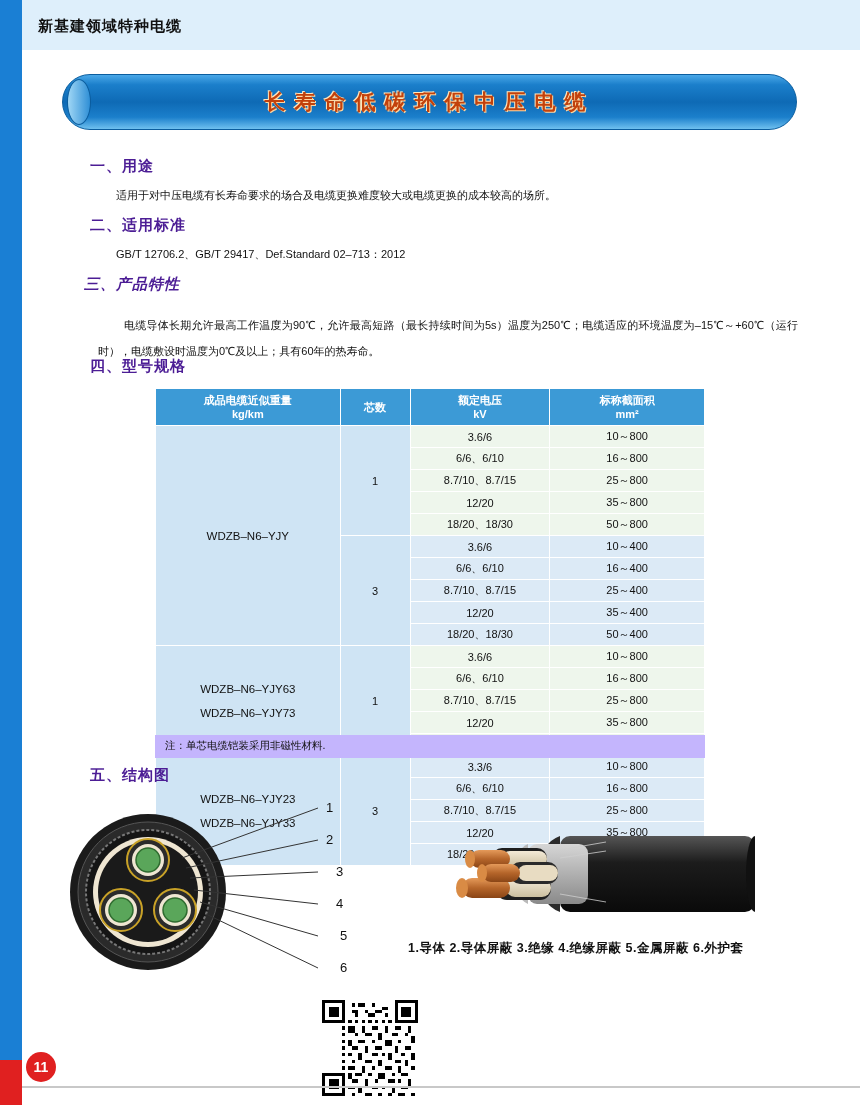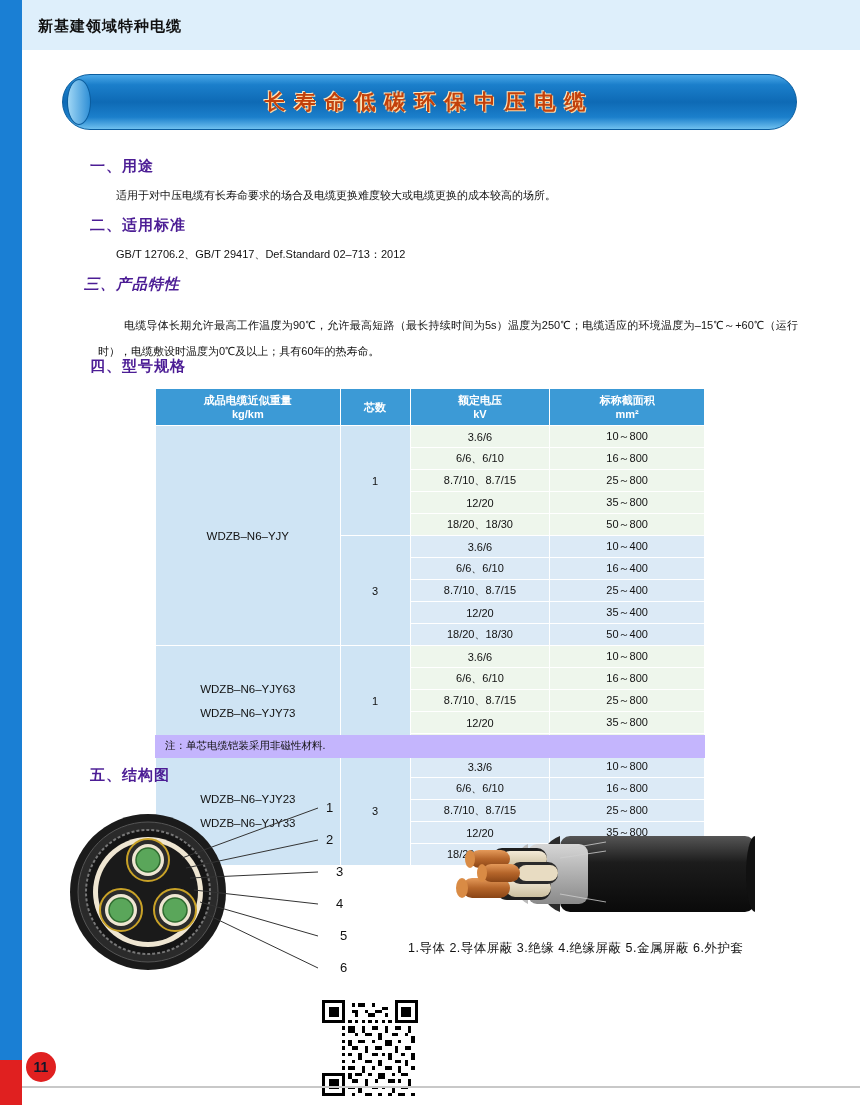--- a/index.html
+++ b/index.html
@@ -146,38 +146,38 @@
   .cable-photo {
     position: absolute;
     left: 410px; top: 818px;
     width: 345px; height: 110px;
   }
   .legend {
     position: absolute;
     left: 408px; top: 940px;
     width: 370px;
     font-size: 12.5px;
-    font-weight: normal;
+    font-weight: bold;
     color: #111;
     letter-spacing: 0.5px;
   }
   
   .qr {
     position: absolute;
     left: 322px; top: 1000px;
     width: 96px; height: 96px;
     background: #fff;
   }
   .page-num {
     position: absolute;
     left: 26px; top: 1052px;
     width: 30px; height: 30px;
     border-radius: 50%;
     background: #e02020;
-    color: #0f172a;
+    color: #ffffff;
     font-size: 14px;
     font-weight: bold;
     text-align: center;
     line-height: 30px;
   }
   .bottom-rule {
     position: absolute;
     left: 22px; top: 1086px;
     width: 838px; height: 2px;
     background: #c8c8c8;

